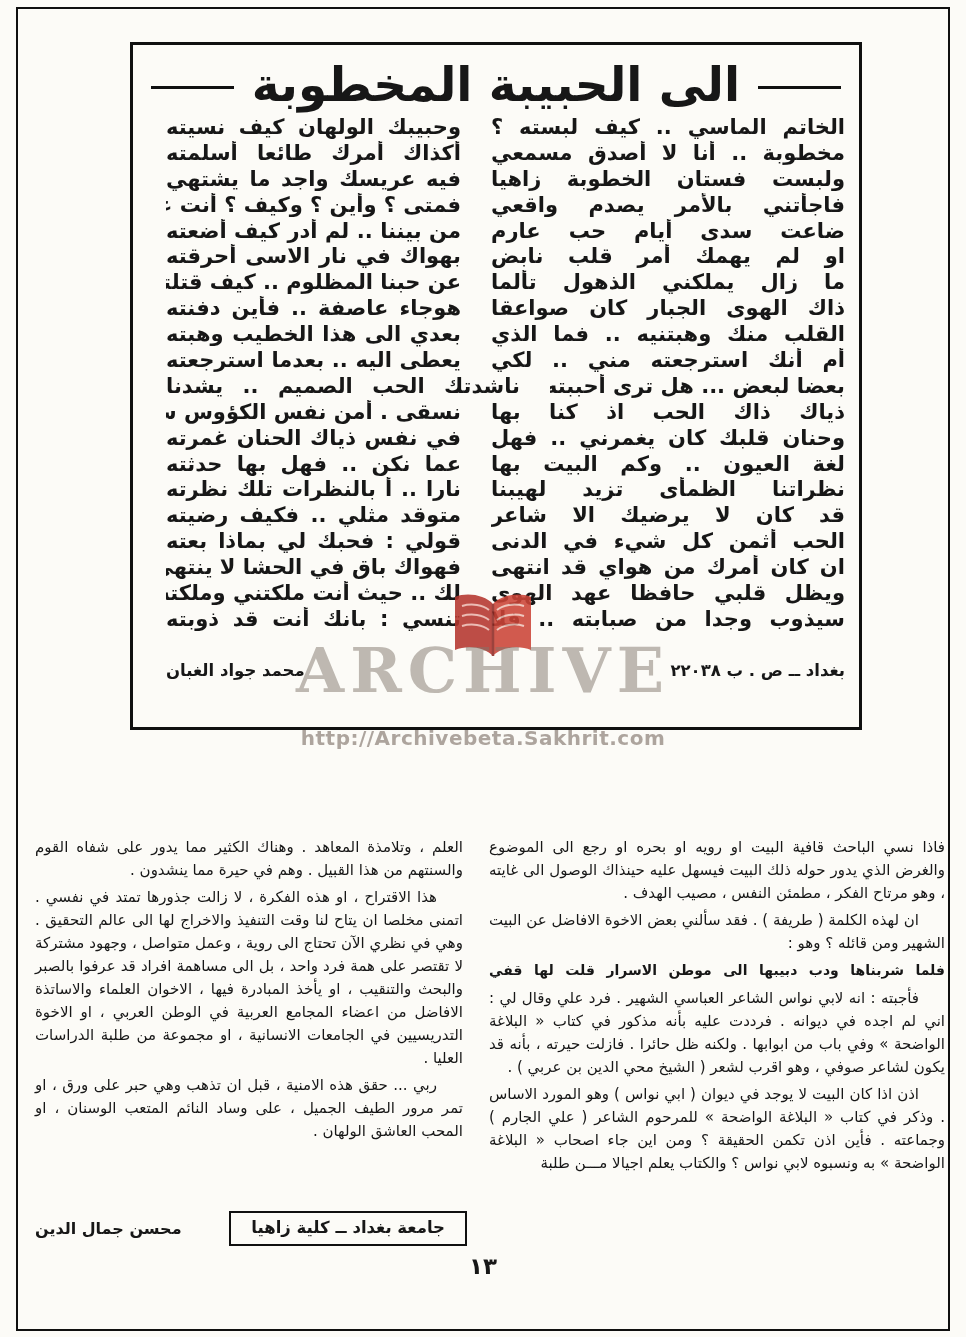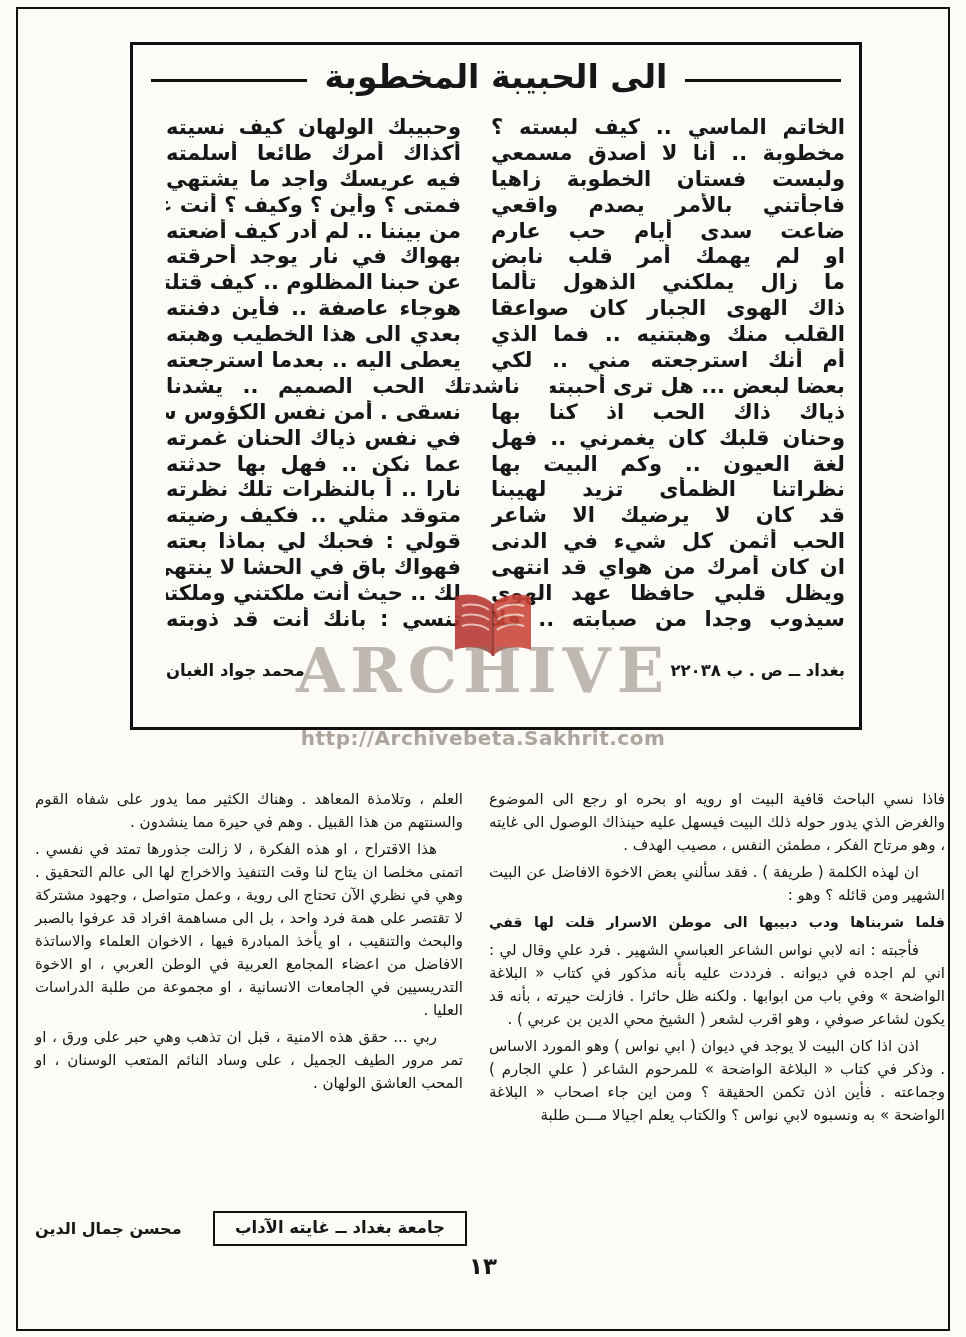--- a/index.html
+++ b/index.html
@@ -19,21 +19,21 @@
   .poem-box {
     position:absolute; left:130px; top:42px; width:732px; height:688px;
     border:3px solid #101010; background:transparent;
   }
   .poem-header {
     position:absolute; top:14px; left:18px; right:18px;
     display:flex; align-items:center; gap:18px; direction:rtl;
   }
   .title-rule { flex:1; height:3px; background:#101010; margin-top:6px; }
   .poem-title {
-    font-size:33px; font-weight:bold; white-space:nowrap;
+    font-size:47px; font-weight:bold; white-space:nowrap;
     letter-spacing:-1px; line-height:1.1;
   }
   .poem-body {
     position:absolute; top:70px; right:14px; left:33px; direction:rtl;
   }
   .verse-row {
     display:flex; justify-content:space-between; height:25.9px;
     align-items:center; overflow:hidden;
   }
   .hemistich {
@@ -61,21 +61,21 @@
     position:absolute; left:0; right:0; top:726px; text-align:center;
     font-size:20px; font-weight:bold; color:rgba(150,140,132,.78);
     direction:ltr; letter-spacing:.5px;
   }
 
   
   .article {
     position:absolute; top:788px; right:21px; left:35px;
     display:flex; gap:26px; direction:rtl;
   }
-  .article-col { font-size:15px; }
+  .article-col { font-size:15px;margin-top:48px; }
   .article-col.first { width:456px; }
   .article-col.second { width:428px; }
   .para {
     text-align:justify; line-height:23px; margin-bottom:4px;
   }
   .para.indent { text-indent:26px; }
   .para.bold-verse {
     font-weight:bold; font-size:14px;
     text-align:justify; text-align-last:justify;
     margin:3px 0 5px;
@@ -125,21 +125,21 @@
         <div class="verse-row">
           <div class="hemistich first">فاجأتني بالأمر يصدم واقعي</div>
           <div class="hemistich second">فمتى ؟ وأين ؟ وكيف ؟ أنت عرفته</div>
         </div>
         <div class="verse-row">
           <div class="hemistich first">ضاعت سدى أيام حب عارم</div>
           <div class="hemistich second">من بيننا .. لم أدر كيف أضعته</div>
         </div>
         <div class="verse-row">
           <div class="hemistich first">او لم يهمك أمر قلب نابض</div>
-          <div class="hemistich second">بهواك في نار يوجد أحرقته</div>
+          <div class="hemistich second">بهواك في نار الاسى أحرقته</div>
         </div>
         <div class="verse-row">
           <div class="hemistich first">ما زال يملكني الذهول تألما</div>
           <div class="hemistich second">عن حبنا المظلوم .. كيف قتلته</div>
         </div>
         <div class="verse-row">
           <div class="hemistich first">ذاك الهوى الجبار كان صواعقا</div>
           <div class="hemistich second">هوجاء عاصفة .. فأين دفنته</div>
         </div>
         <div class="verse-row">
@@ -218,18 +218,18 @@
         <p class="para indent">اذن اذا كان البيت لا يوجد في ديوان ( ابي نواس ) وهو المورد الاساس . وذكر في كتاب « البلاغة الواضحة » للمرحوم الشاعر ( علي الجارم ) وجماعته . فأين اذن تكمن الحقيقة ؟ ومن اين جاء اصحاب « البلاغة الواضحة » به ونسبوه لابي نواس ؟ والكتاب يعلم اجيالا مـــن طلبة</p>
       </div>
     <div class="article-col second" id="article-col-left">
         <p class="para">العلم ، وتلامذة المعاهد . وهناك الكثير مما يدور على شفاه القوم والسنتهم من هذا القبيل . وهم في حيرة مما ينشدون .</p>
         <p class="para indent">هذا الاقتراح ، او هذه الفكرة ، لا زالت جذورها تمتد في نفسي . اتمنى مخلصا ان يتاح لنا وقت التنفيذ والاخراج لها الى عالم التحقيق . وهي في نظري الآن تحتاج الى روية ، وعمل متواصل ، وجهود مشتركة لا تقتصر على همة فرد واحد ، بل الى مساهمة افراد قد عرفوا بالصبر والبحث والتنقيب ، او يأخذ المبادرة فيها ، الاخوان العلماء والاساتذة الافاضل من اعضاء المجامع العربية في الوطن العربي ، او الاخوة التدريسيين في الجامعات الانسانية ، او مجموعة من طلبة الدراسات العليا .</p>
         <p class="para indent">ربي ... حقق هذه الامنية ، قبل ان تذهب وهي حبر على ورق ، او تمر مرور الطيف الجميل ، على وساد النائم المتعب الوسنان ، او المحب العاشق الولهان .</p>
       </div>
   </div>
 
   <div class="article-footer">
-    <span class="affiliation-box">جامعة بغداد ــ غايته الآداب</span>
+    <span class="affiliation-box">جامعة بغداد ــ كلية زاهيا</span>
     <span class="article-author">محسن جمال الدين</span>
   </div>
 
   <div class="page-number">١٣</div>
 </div>
 
 </body></html>

